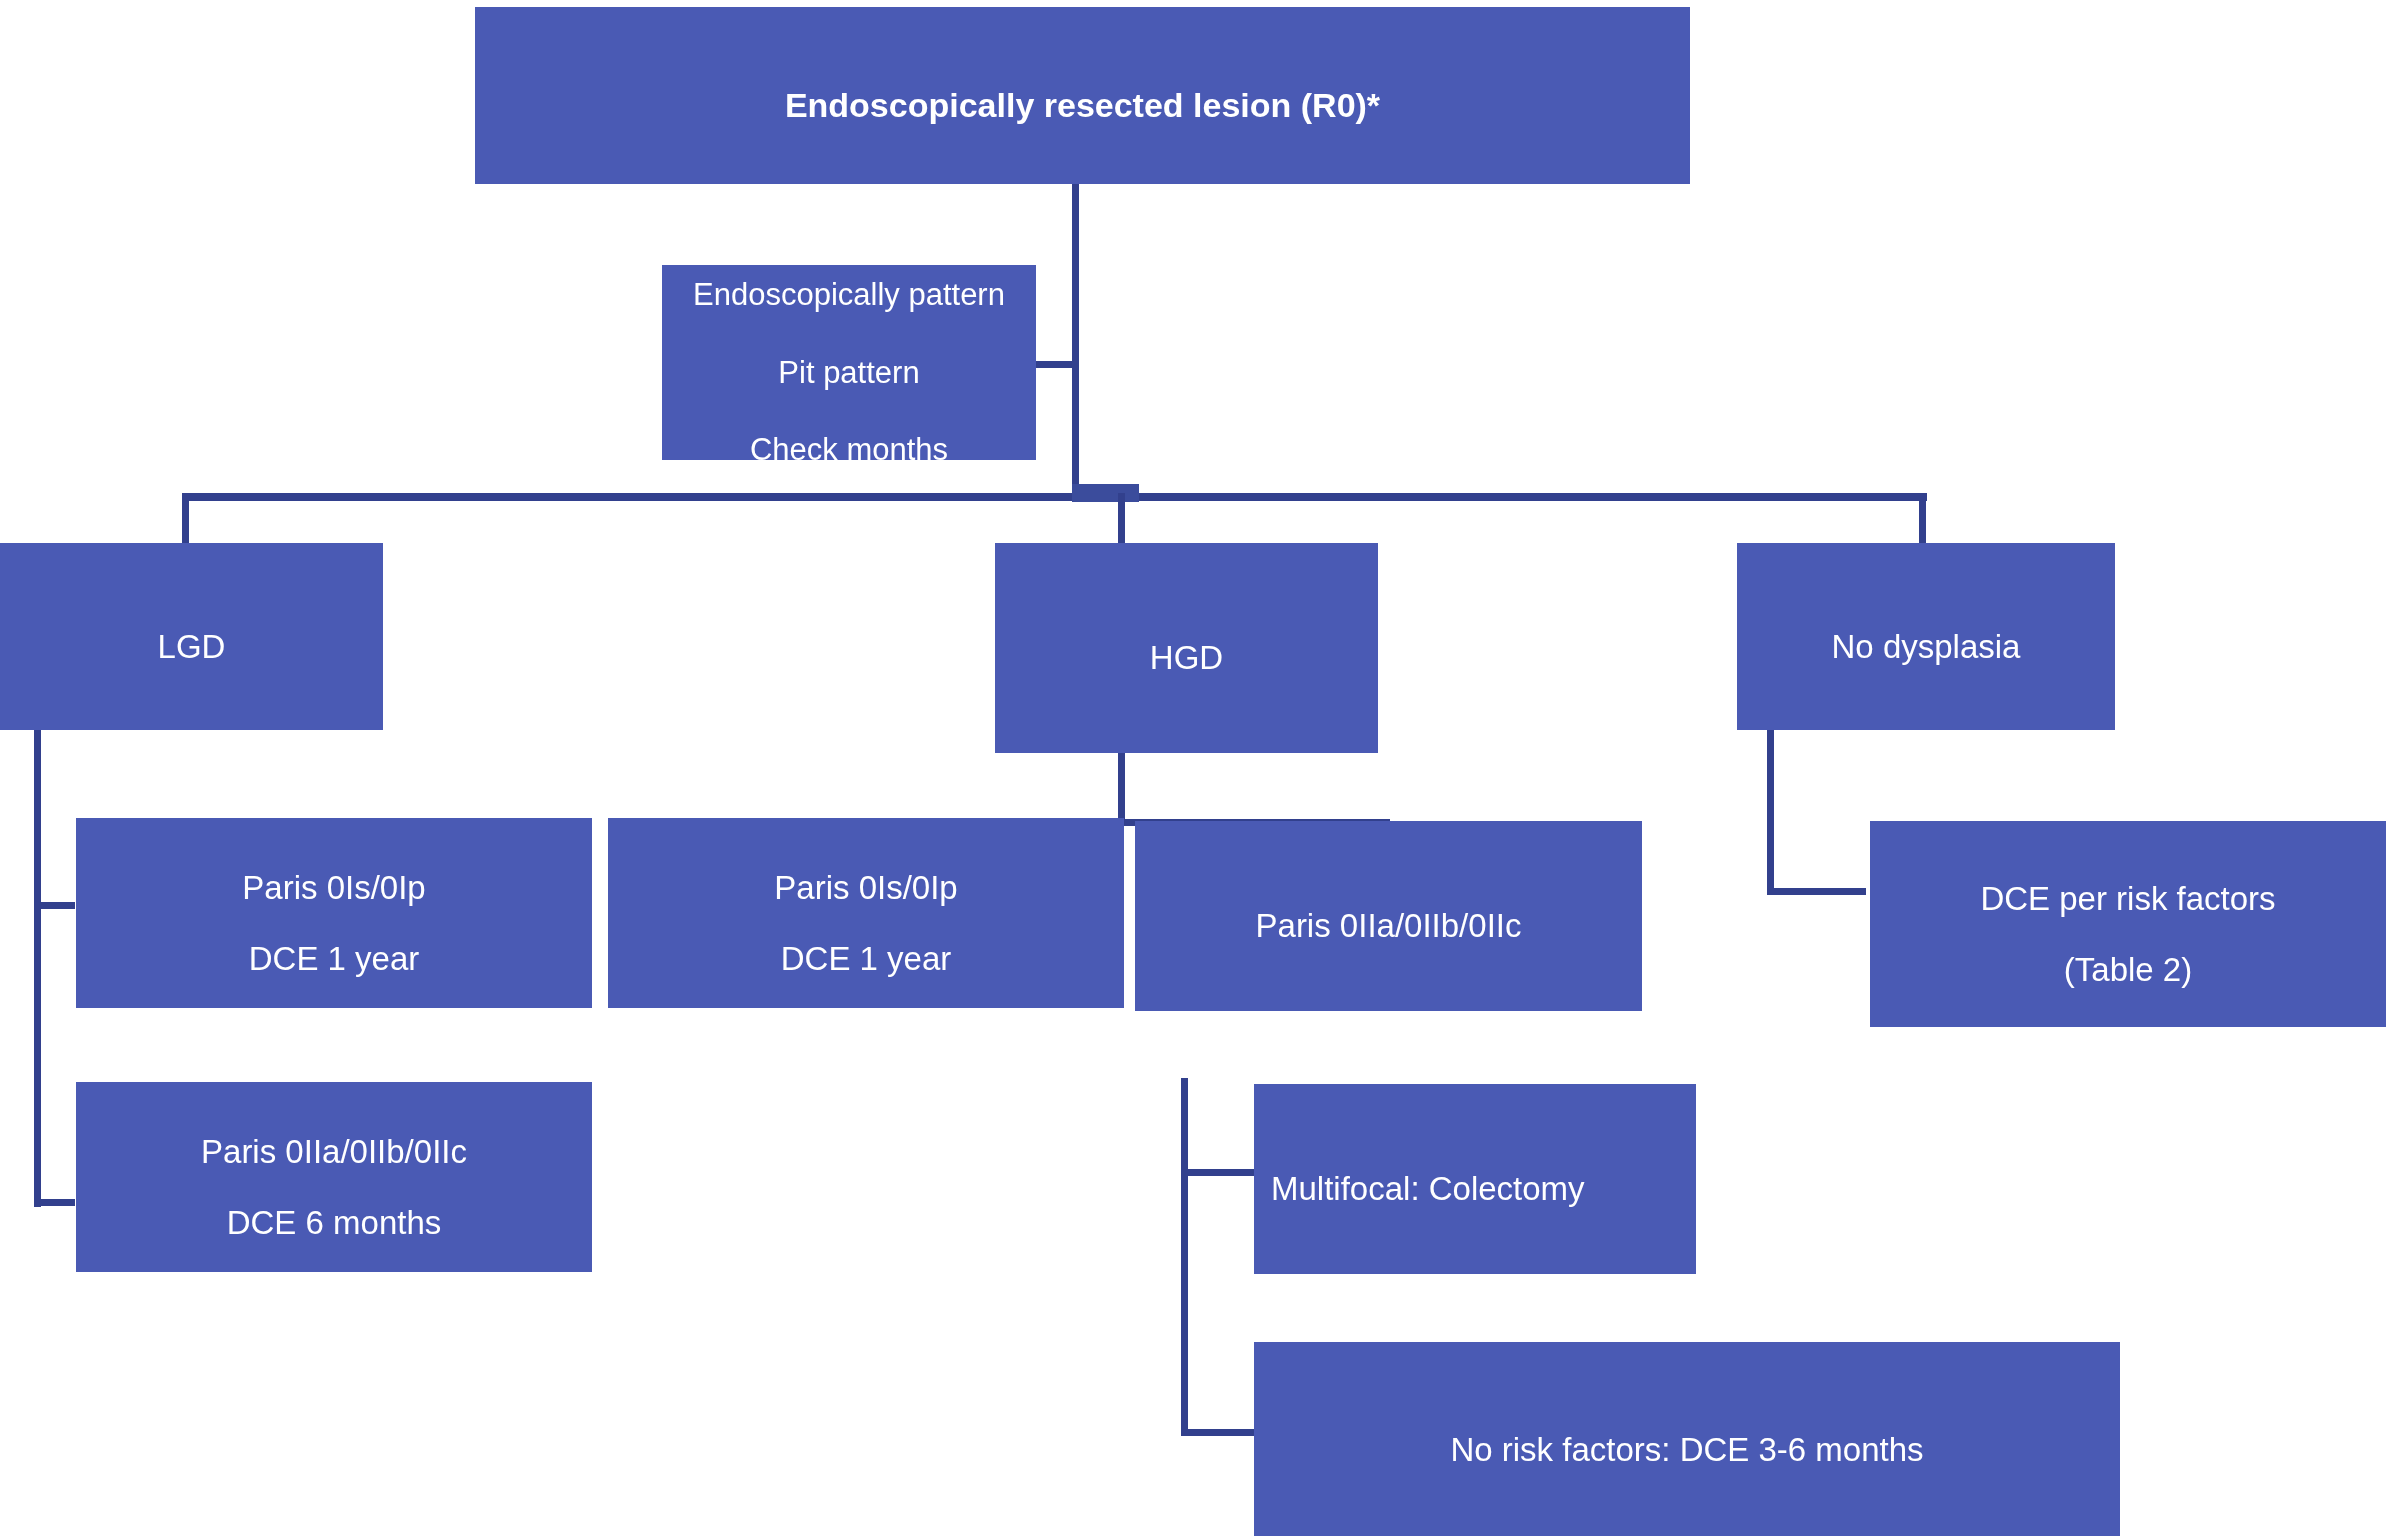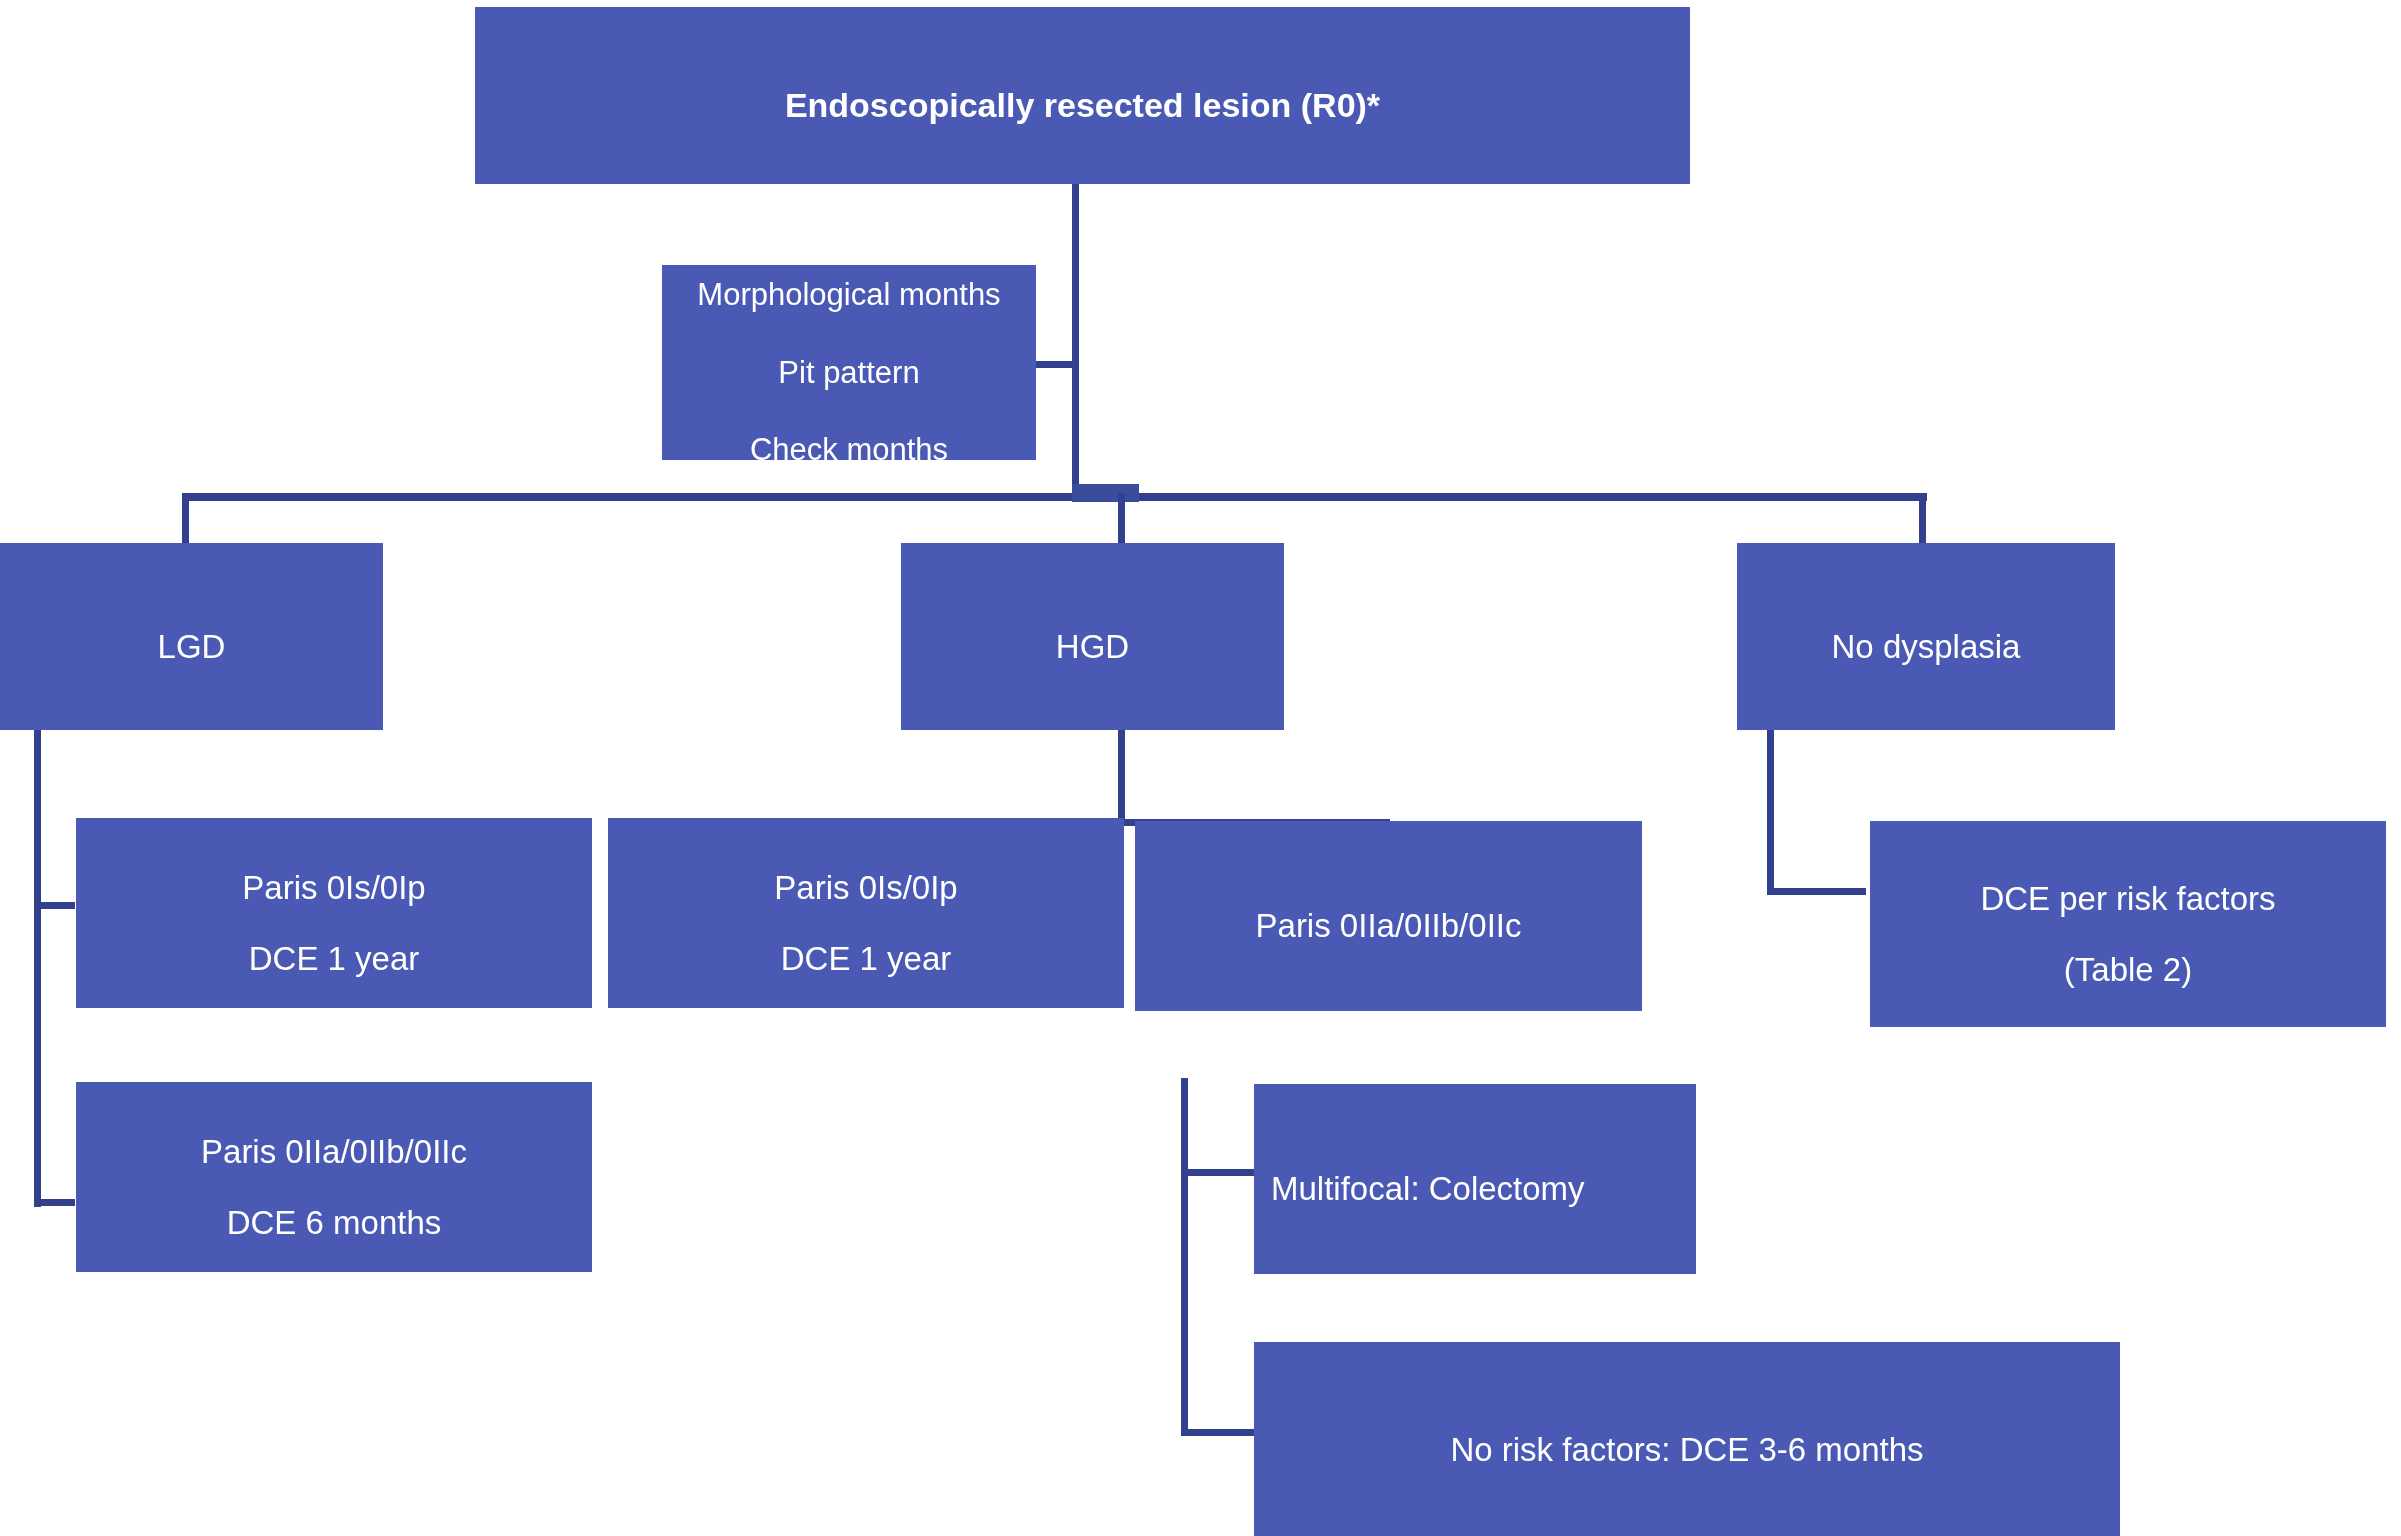--- a/index.html
+++ b/index.html
@@ -89,30 +89,30 @@
   <div class="conn" style="left:1181px; top:1429px; width:74px; height:7.4px;"></div>
 
   <div class="conn" style="left:1767px; top:729px; width:7.4px; height:165px;"></div>
   <div class="conn" style="left:1767px; top:888px; width:99px; height:7.4px;"></div>
 
   <div class="node root" style="left:475px; top:6.6px; width:1215px; height:177px;">
     <span class="line">Endoscopically resected lesion (R0)*</span>
   </div>
 
   <div class="node sublabel" style="left:662px; top:265px; width:374px; height:195px;">
-    <span class="line">Morphological months</span>
+    <span class="line">Endoscopically pattern</span>
     <span class="line">Pit pattern</span>
     <span class="line">Check months</span>
   </div>
 
   <div class="node" style="left:0px; top:543px; width:383px; height:187px;">
     <span class="line">LGD</span>
   </div>
 
-  <div class="node" style="left:901px; top:543px; width:383px; height:187px;">
+  <div class="node" style="left:995px; top:543px; width:383px; height:210px;">
     <span class="line">HGD</span>
   </div>
 
   <div class="node" style="left:1737px; top:543px; width:378px; height:187px;">
     <span class="line">No dysplasia</span>
   </div>
 
   <div class="node" style="left:76px; top:818px; width:516px; height:190px;">
     <span class="line">Paris 0Is/0Ip</span>
     <span class="line">DCE 1 year</span>

